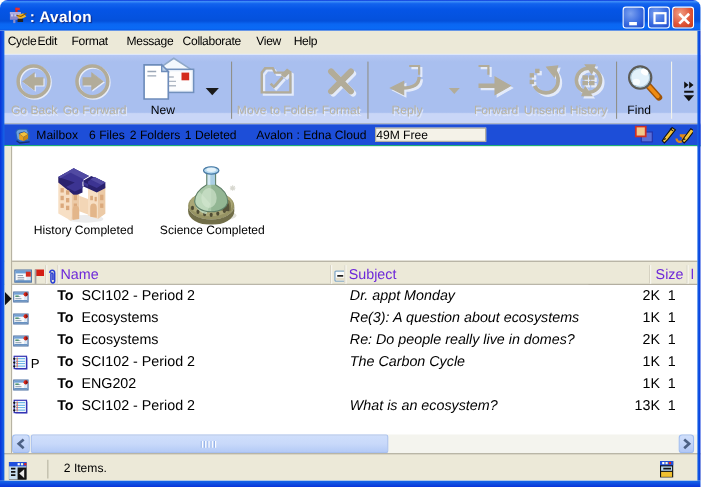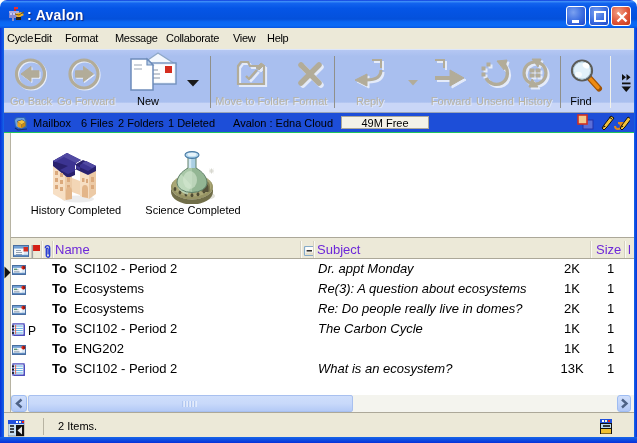--- a/index.html
+++ b/index.html
@@ -24,41 +24,41 @@
   #toolbar{left:0;top:49px;width:637px;height:64px;
     background:linear-gradient(180deg,#b5c7f3 0%,#a9bfef 10%,#a9bfef 84%,#c9d6f7 86%,#c9d6f7 100%);
     border-top:1px solid #dde6fa;border-bottom:1px solid #9aa5b8;box-sizing:border-box;}
   .tlabel{position:absolute;font-size:11px;text-align:center;top:45px;transform:translateX(-50%);white-space:nowrap;}
   .dis{color:#b9b4a2;text-shadow:1px 1px 0 #dfe7fb;}
   .en{color:#000;}
   .tsep{position:absolute;top:6px;width:1px;height:52px;background:#90908a;}
   
   #infobar{left:0;top:113px;width:637px;height:20px;background:#1d4ed8;border-bottom:1px solid #22c55e;box-sizing:border-box;font-size:11px;color:#000;}
   #infobar .t{position:absolute;top:4px;}
-  #freebox{position:absolute;left:341px;top:3px;width:88px;height:13px;background:#f4f2e8;border:1px solid #aca899;box-sizing:border-box;
-    font-size:11px;text-align:center;line-height:12px;}
+  #freebox{position:absolute;left:341px;top:3px;width:101px;height:13px;background:#f4f2e8;border:1px solid #aca899;box-sizing:border-box;
+    font-size:11px;text-align:left;line-height:12px;}
   
   #leftborder{left:0;top:28px;width:4px;height:409px;background:linear-gradient(90deg,#0831d9,#1667e8);}
   #rightborder{left:634px;top:28px;width:3px;height:409px;background:linear-gradient(90deg,#1667e8,#0831d9);}
   #bottomborder{left:0;top:437px;width:637px;height:6px;background:linear-gradient(180deg,#1667e8,#0831d9);}
   
   #content{left:4px;top:133px;width:630px;height:104px;background:#fff;}
   #gutter{left:4px;top:133px;width:6px;height:279px;background:#ece9d8;border-right:1px solid #b7b3a2;}
   .iconlabel{position:absolute;font-size:11px;color:#000;transform:translateX(-50%);white-space:nowrap;}
   
   #lheader{left:4px;top:237px;width:630px;height:22px;background:#ece9d8;border-top:1px solid #aca899;border-bottom:1px solid #aca899;box-sizing:border-box;}
   #lheader .colsep{position:absolute;top:3px;width:1px;height:17px;background:#fbfaf4;border-left:1px solid #d6d2c2;}
   .hlabel{position:absolute;font-size:13px;color:#6d28d9;top:4px;white-space:nowrap;}
   
   #rows{left:4px;top:259px;width:531px;height:136px;background:#fff;}
   .row{position:absolute;left:0;width:630px;height:20px;font-size:13px;color:#000;}
   .row .to{position:absolute;left:48px;top:1px;font-weight:bold;}
   .row .nm{position:absolute;left:70px;top:1px;}
   .row .sb{position:absolute;left:314px;top:1px;font-style:italic;}
-  .row .sz{position:absolute;left:540px;width:56px;top:1px;text-align:center;}
+  .row .sz{position:absolute;left:540px;width:56px;top:1px;text-align:right;}
   .row .dt{position:absolute;left:603px;top:1px;}
   
   #hscroll{left:11px;top:395px;width:623px;height:17px;background:#f4f4ee;}
   .sbtn{position:absolute;top:0px;width:17px;height:17px;background:linear-gradient(180deg,#cfdefb 0%,#c3d5f9 50%,#b1c7f5 100%);
     border:1px solid #9ebcf2;border-radius:3px;box-sizing:border-box;}
   #sthumb{position:absolute;left:17px;top:0px;width:325px;height:17px;background:linear-gradient(180deg,#cfdefb 0%,#c8d9fa 50%,#b4caf6 100%);
     border:1px solid #a8c0ef;border-radius:2px;box-sizing:border-box;}
   
   #statusbar{left:0px;top:412px;width:637px;height:25px;background:#ece9d8;border-top:1px solid #aca899;box-sizing:border-box;font-size:11px;}
   #ssep{position:absolute;left:43px;top:5px;width:1px;height:17px;background:#b7b3a2;}

